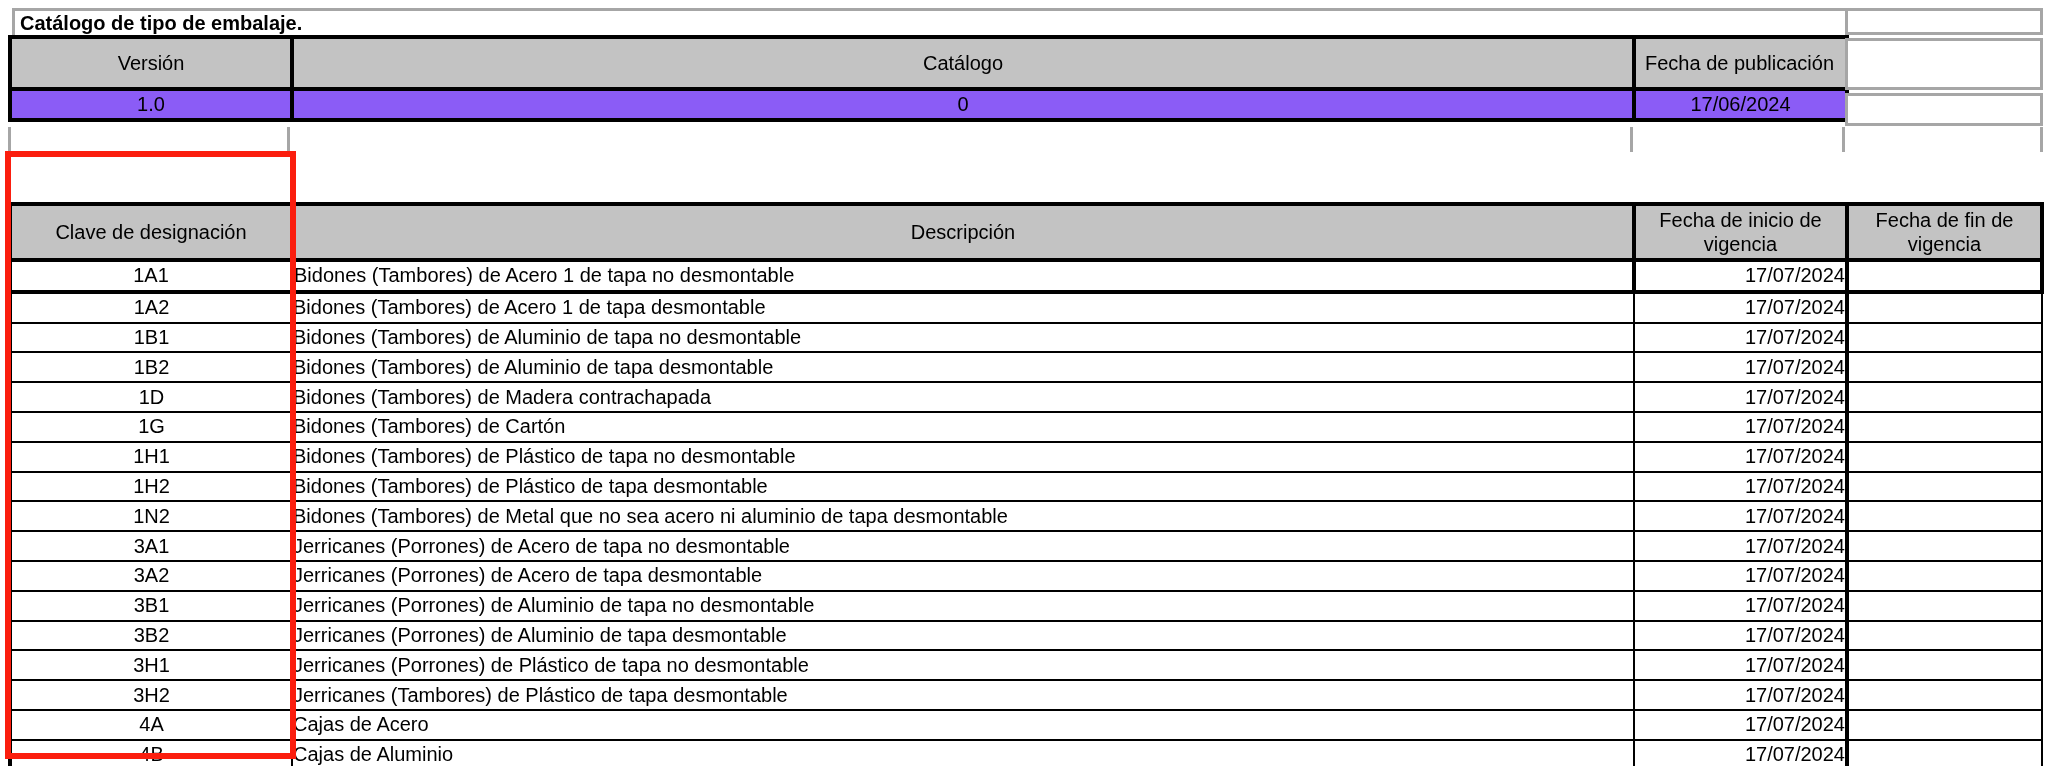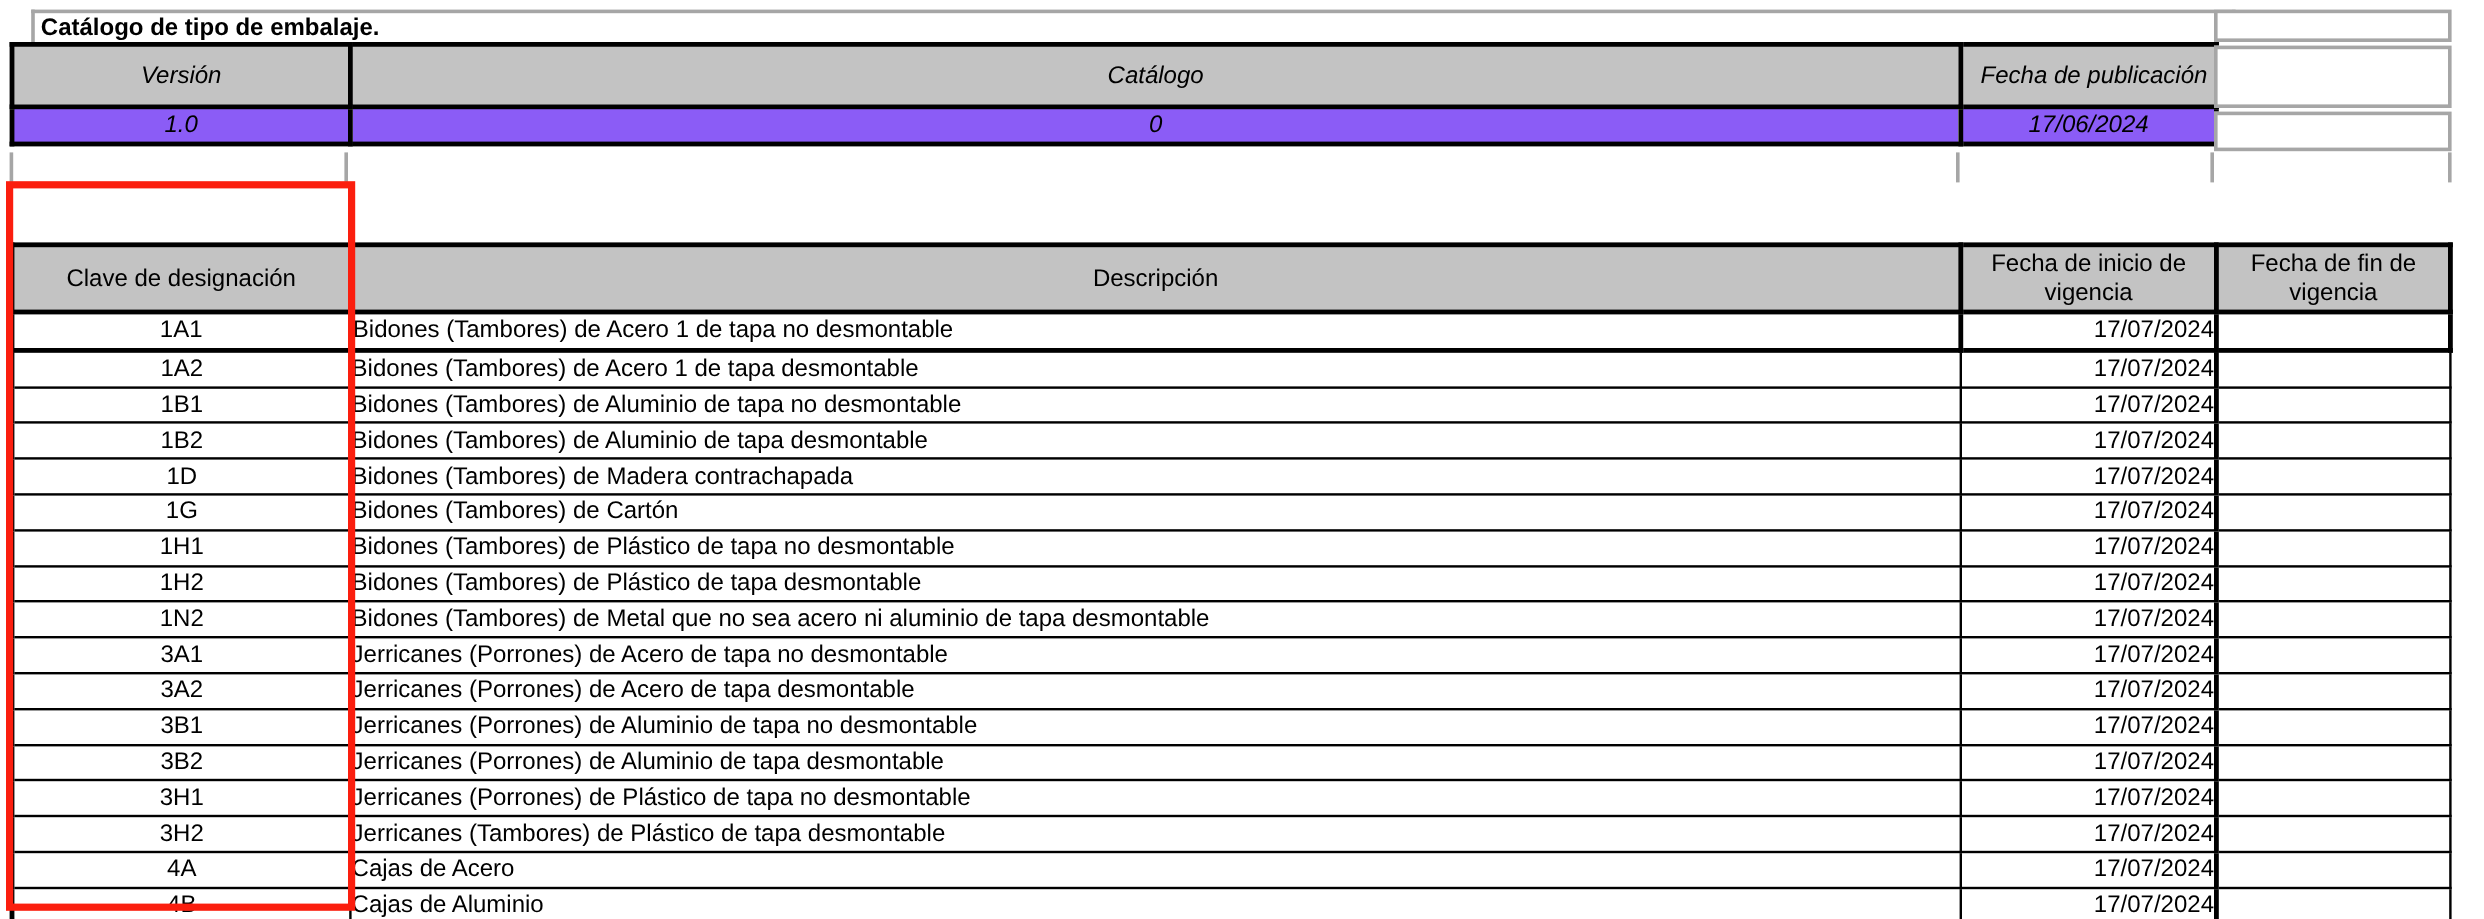--- a/index.html
+++ b/index.html
@@ -9,21 +9,21 @@
     --selection_red:#fb1e0e;
   }
   html,body{margin:0;padding:0;}
   body{
     width:2070px;height:766px;overflow:hidden;position:relative;
     background:#ffffff;color:#000;
     font-family:"Liberation Sans", sans-serif;
   }
   
   .title-cell{
-    position:absolute;left:26px;top:8px;width:1837px;height:27px;
+    position:absolute;left:12px;top:8px;width:1837px;height:27px;
     box-sizing:border-box;
     border:3px solid var(--grid_gray);border-bottom:none;
     display:flex;align-items:center;
     font-size:20px;font-weight:bold;padding-left:5px;
     background:#fff;
   }
   .title-right-cell{
     position:absolute;left:1845px;top:8px;width:198px;height:27px;
     box-sizing:border-box;border:3px solid var(--grid_gray);
     background:#fff;
@@ -31,28 +31,27 @@
   
   table{border-collapse:collapse;table-layout:fixed;}
   .meta-table{
     position:absolute;left:8px;top:35px;width:1837px;
     font-size:20px;
   }
   .meta-table th,.meta-table td{
     border:4px solid var(--border_black);
     padding:0;vertical-align:middle;text-align:center;
     overflow:hidden;
-    font-style:italic;
   }
   .meta-table th{
     background:var(--header_fill);font-weight:normal;height:48px;
   }
   .meta-table td{height:27px;background:#8b5cf6;}
   .meta-table .pubdate-h{
-    text-align:center;padding-left:9px;white-space:nowrap;
+    text-align:left;padding-left:9px;white-space:nowrap;
   }
   
   .side-cell{
     position:absolute;left:1845px;width:198px;box-sizing:border-box;
     border:3px solid var(--grid_gray);background:#fff;
   }
   .side-cell.r2{top:38px;height:52px;}
   .side-cell.r3{top:93px;height:33px;}
   
   .stub{

